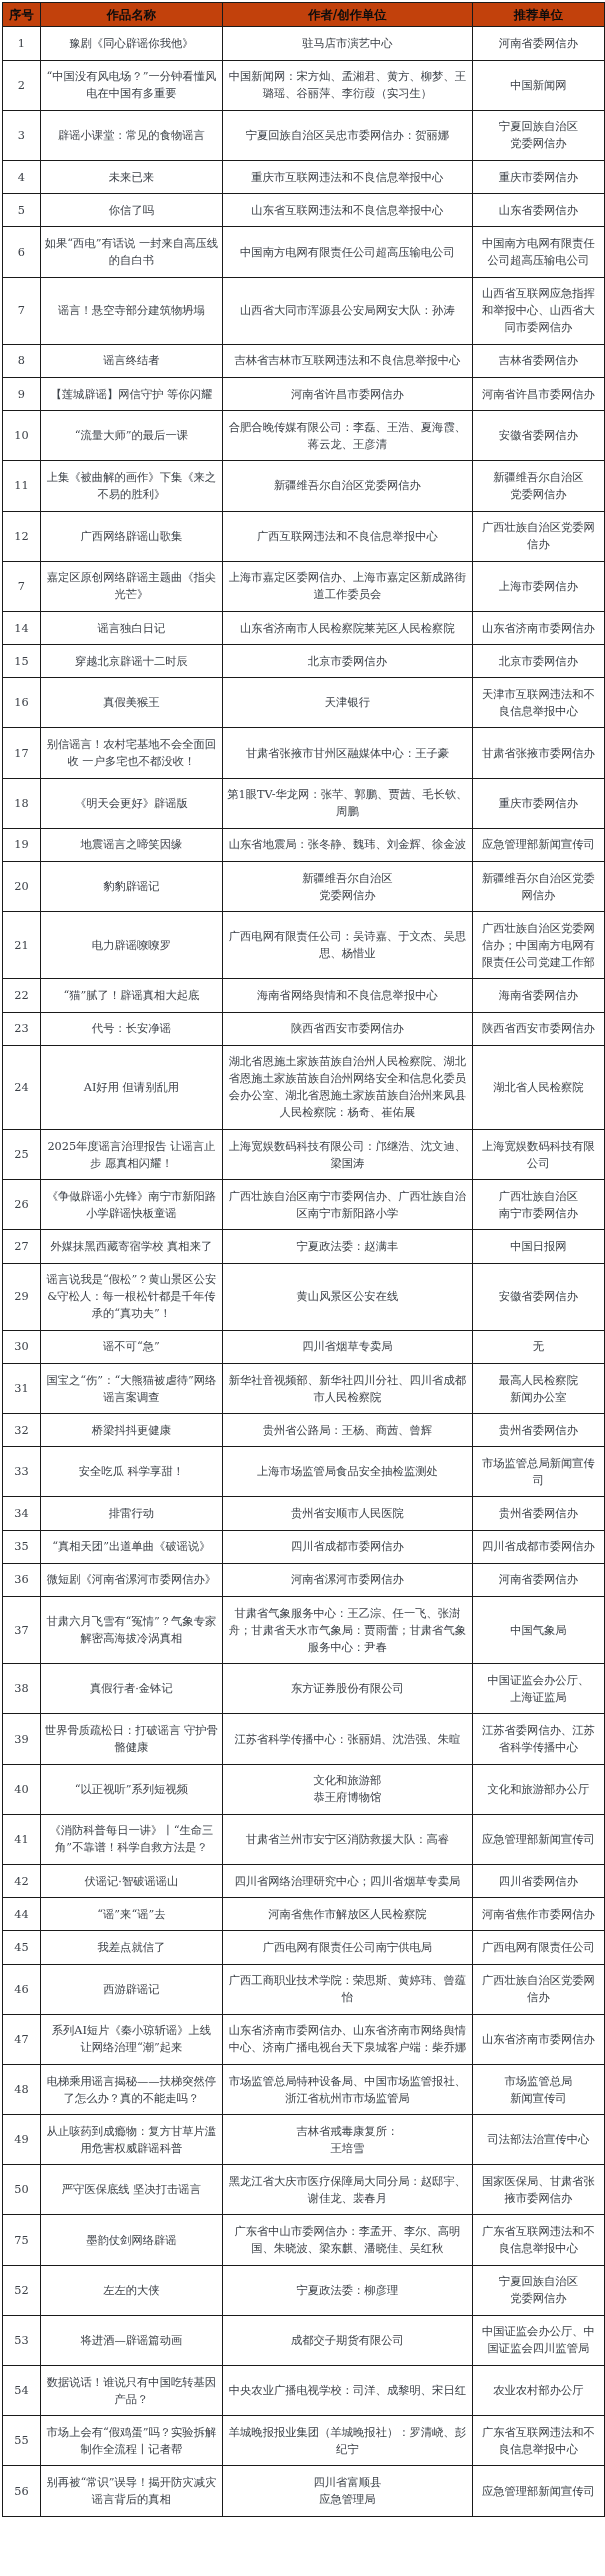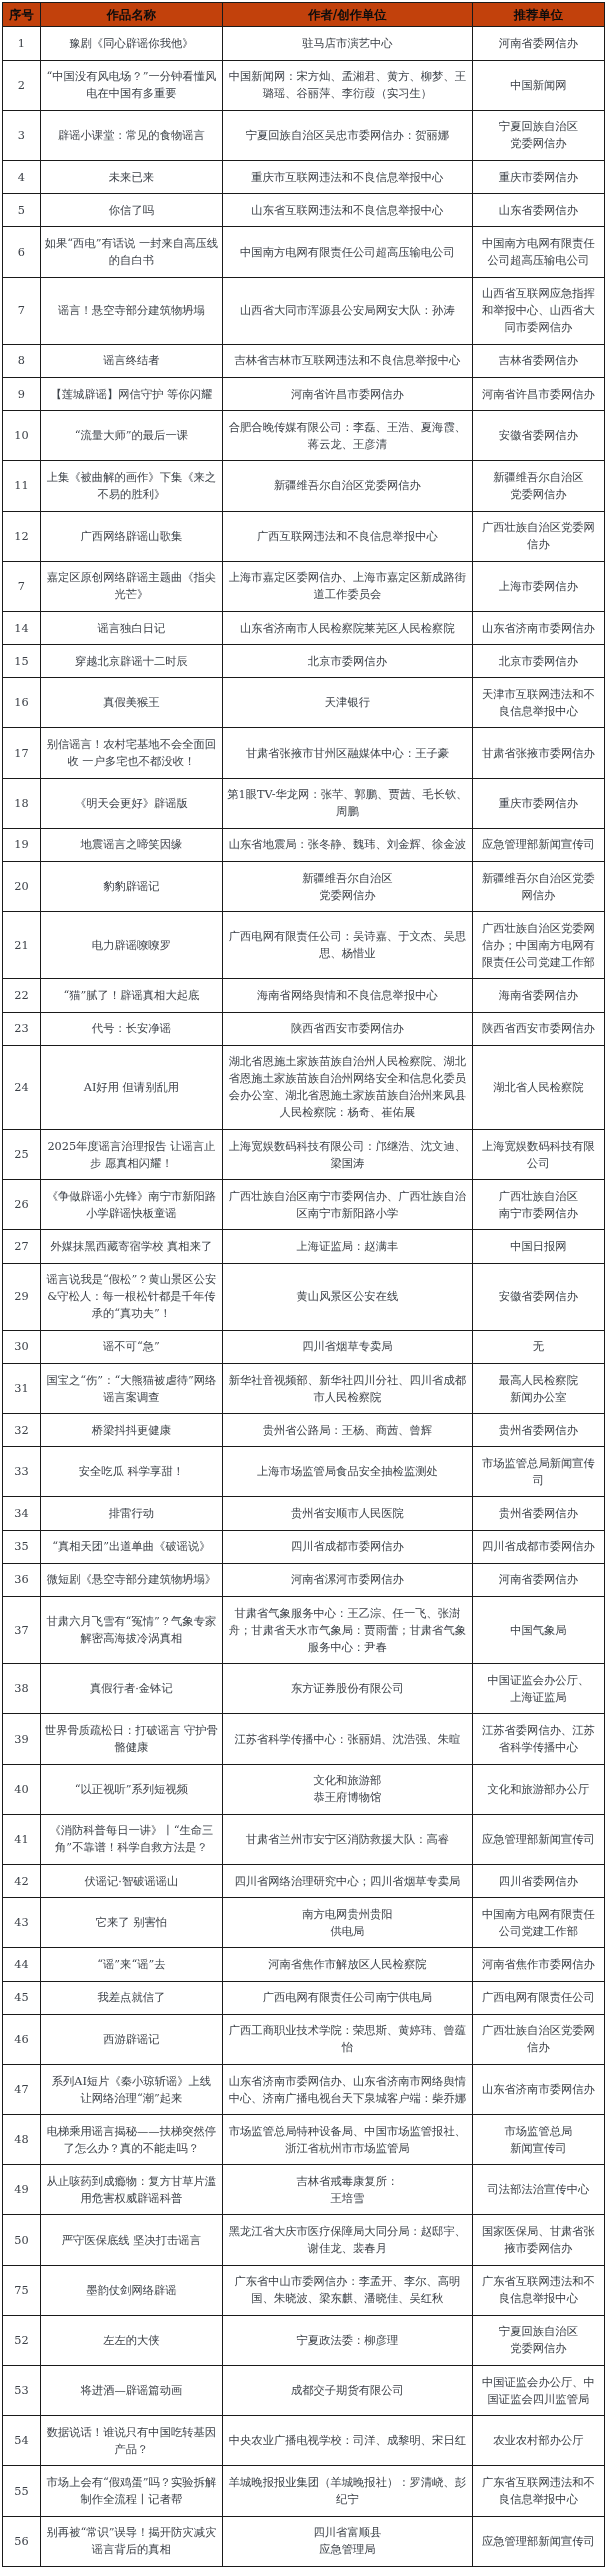--- a/index.html
+++ b/index.html
@@ -222,21 +222,21 @@
         <tr>
           <td>26</td>
           <td>《争做辟谣小先锋》南宁市新阳路小学辟谣快板童谣</td>
           <td>广西壮族自治区南宁市委网信办、广西壮族自治区南宁市新阳路小学</td>
           <td>广西壮族自治区
 南宁市委网信办</td>
         </tr>
         <tr>
           <td>27</td>
           <td>外媒抹黑西藏寄宿学校 真相来了</td>
-          <td>上海证监局：赵满丰</td>
+          <td>宁夏政法委：赵满丰</td>
           <td>中国日报网</td>
         </tr>
         <tr>
           <td>29</td>
           <td>谣言说我是“假松”？黄山景区公安&amp;守松人：每一根松针都是千年传承的“真功夫”！</td>
           <td>黄山风景区公安在线</td>
           <td>安徽省委网信办</td>
         </tr>
         <tr>
           <td>30</td>
@@ -270,21 +270,21 @@
           <td>贵州省委网信办</td>
         </tr>
         <tr>
           <td>35</td>
           <td>“真相天团”出道单曲《破谣说》</td>
           <td>四川省成都市委网信办</td>
           <td>四川省成都市委网信办</td>
         </tr>
         <tr>
           <td>36</td>
-          <td>微短剧《悬空寺部分建筑物坍塌》</td>
+          <td>微短剧《河南省漯河市委网信办》</td>
           <td>河南省漯河市委网信办</td>
           <td>河南省委网信办</td>
         </tr>
         <tr>
           <td>37</td>
           <td>甘肃六月飞雪有“冤情”？气象专家解密高海拔冷涡真相</td>
           <td>甘肃省气象服务中心：王乙淙、任一飞、张澍舟；甘肃省天水市气象局：贾雨蕾；甘肃省气象服务中心：尹春</td>
           <td>中国气象局</td>
         </tr>
         <tr>
@@ -311,27 +311,20 @@
           <td>41</td>
           <td>《消防科普每日一讲》丨“生命三角”不靠谱！科学自救方法是？</td>
           <td>甘肃省兰州市安宁区消防救援大队：高睿</td>
           <td>应急管理部新闻宣传司</td>
         </tr>
         <tr>
           <td>42</td>
           <td>伏谣记·智破谣谣山</td>
           <td>四川省网络治理研究中心；四川省烟草专卖局</td>
           <td>四川省委网信办</td>
-        </tr>
-        <tr>
-          <td>43</td>
-          <td>它来了 别害怕</td>
-          <td>南方电网贵州贵阳
-供电局</td>
-          <td>中国南方电网有限责任公司党建工作部</td>
         </tr>
         <tr>
           <td>44</td>
           <td>“谣”来“谣”去</td>
           <td>河南省焦作市解放区人民检察院</td>
           <td>河南省焦作市委网信办</td>
         </tr>
         <tr>
           <td>45</td>
           <td>我差点就信了</td>

